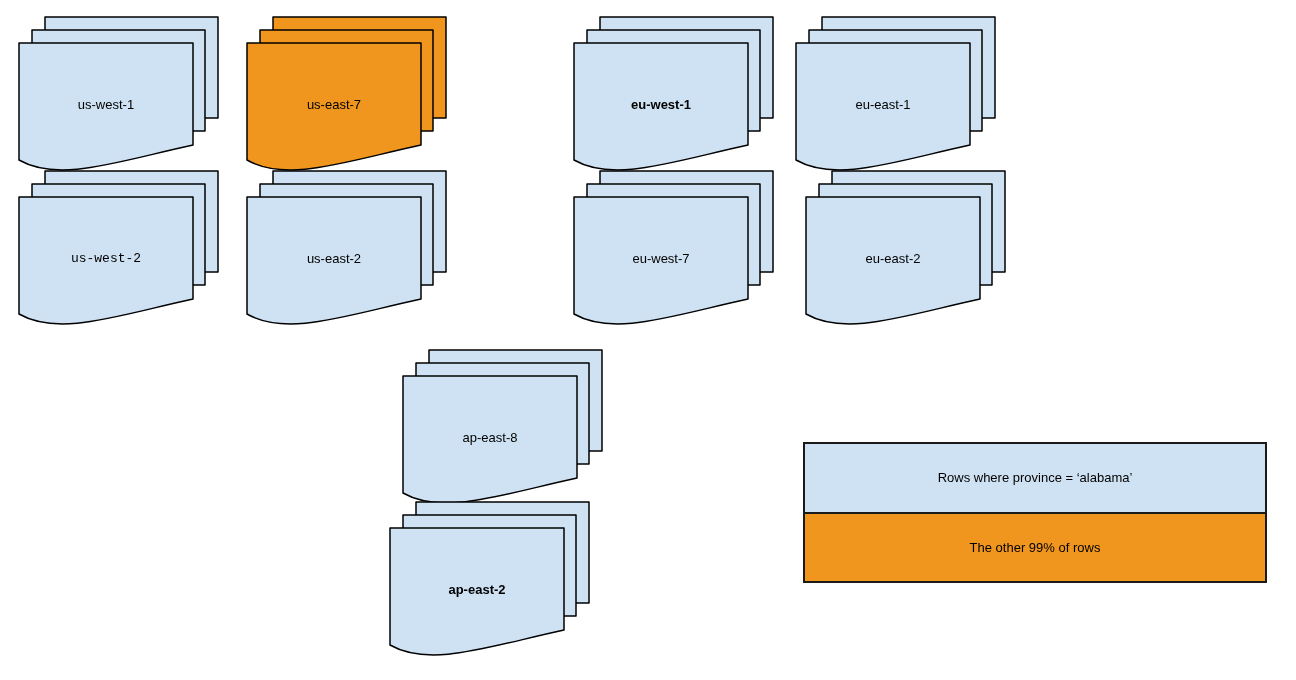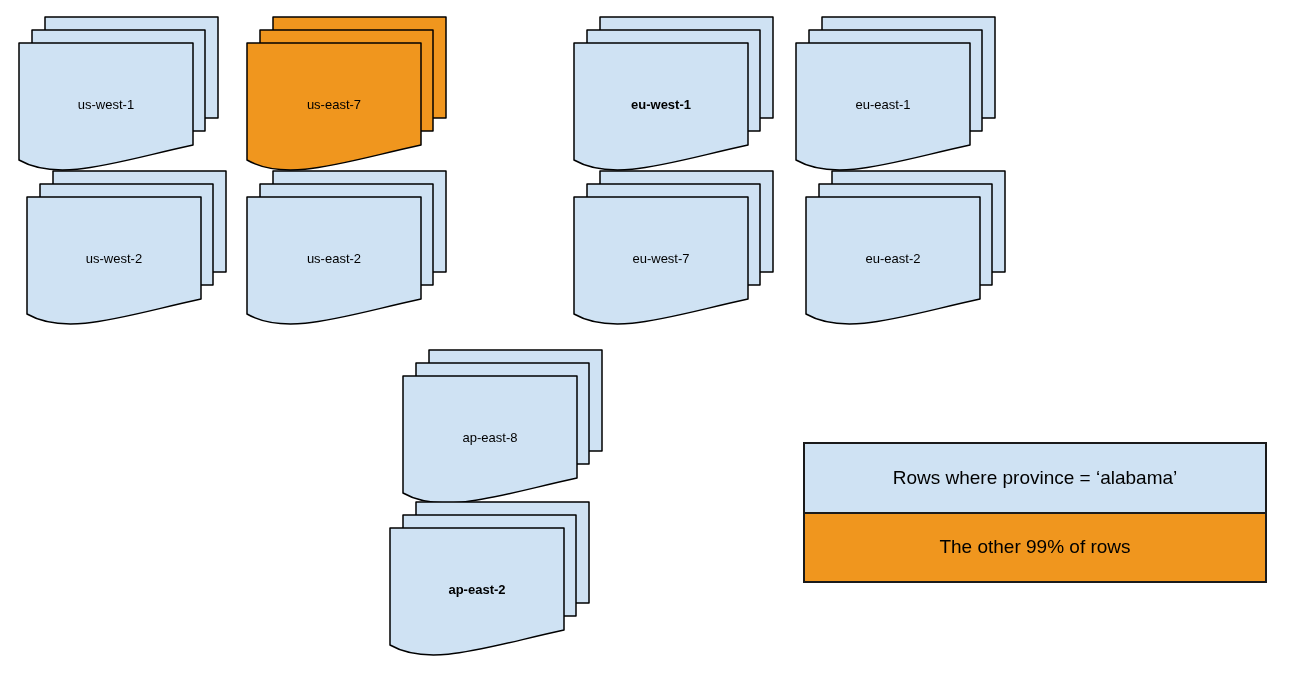--- a/index.html
+++ b/index.html
@@ -55,21 +55,21 @@
     border: 2px solid #1a1a1a;
     box-sizing: border-box;
     display: flex;
     flex-direction: column;
   }
   .legend-row {
     flex: 1;
     display: flex;
     align-items: center;
     justify-content: center;
-    font-size: 19px;
+    font-size: 13px;
     color: #000000;
   }
   .legend-row.blue {
     background: #cfe2f3;
     border-bottom: 2px solid #1a1a1a;
   }
   .legend-row.orange {
     background: #f0961e;
   }
   .defs-holder { position: absolute; width: 0; height: 0; overflow: hidden; }
@@ -110,21 +110,21 @@
     <span class="stack-label">eu-west-1</span>
   </div>
 
   <div class="stack blue" style="left:795px; top:16px;">
     <svg class="stack-svg" viewBox="0 0 202 157">
         <use href="#doc-stack"></use>
       </svg>
     <span class="stack-label">eu-east-1</span>
   </div>
 
-  <div class="stack blue" style="left:26px; top:170px;">
+  <div class="stack blue" style="left:18px; top:170px;font-family:Liberation Mono, monospace;">
     <svg class="stack-svg" viewBox="0 0 202 157">
         <use href="#doc-stack"></use>
       </svg>
     <span class="stack-label">us-west-2</span>
   </div>
 
   <div class="stack blue" style="left:246px; top:170px;">
     <svg class="stack-svg" viewBox="0 0 202 157">
         <use href="#doc-stack"></use>
       </svg>

